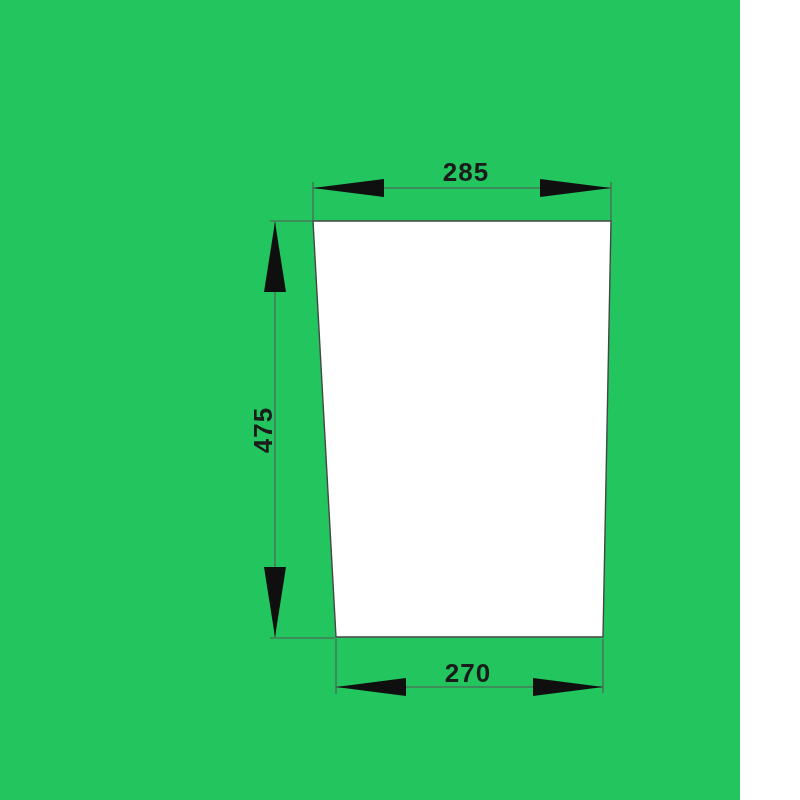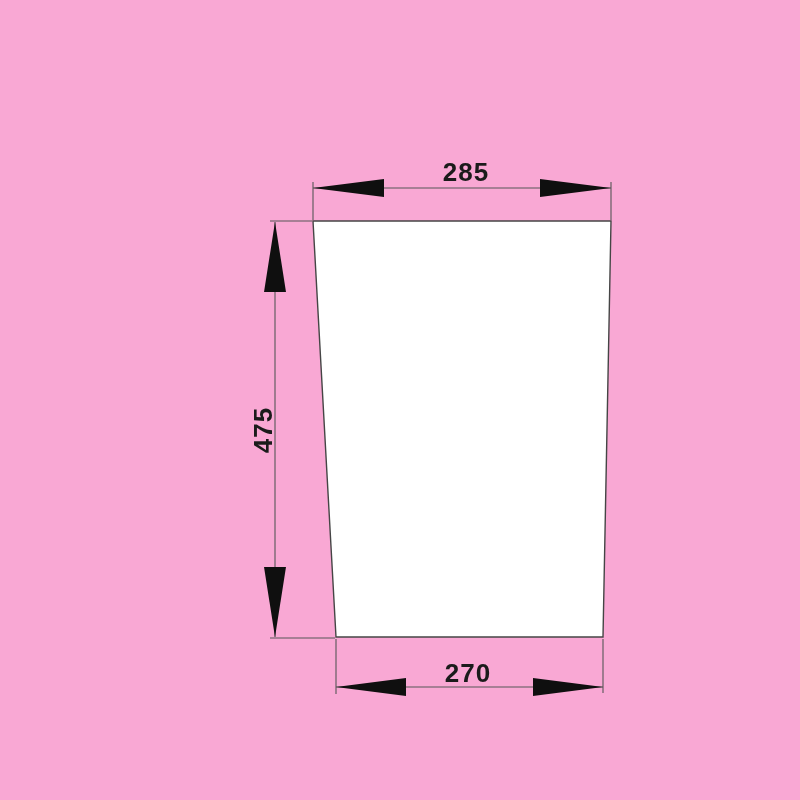--- a/index.html
+++ b/index.html
@@ -5,23 +5,23 @@
   html, body {
     margin: 0;
     padding: 0;
     width: 800px;
     height: 800px;
     background: #ffffff;
     overflow: hidden;
   }
   #stage {
     position: relative;
-    width: 800px;
+    width: 740px;
     height: 800px;
-    background: #f9a8d4;
+    background: #22c55e;
   }
   svg { display: block; }
   .dim-label {
     font-family: "Liberation Sans", "DejaVu Sans", sans-serif;
     font-weight: bold;
     font-size: 26px;
     letter-spacing: 1px;
   }
   .thin  { stroke-width: 1.1; fill: none; }
   .outline { stroke-width: 1.4; }

